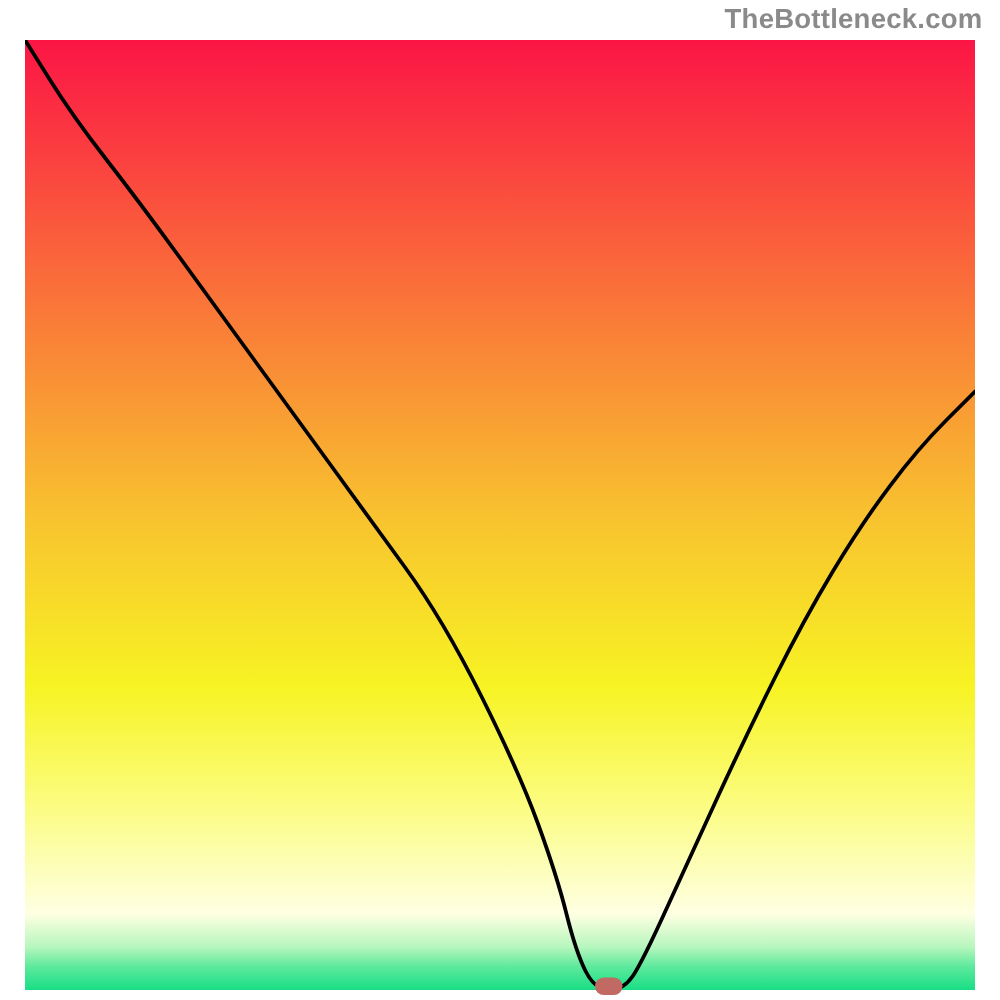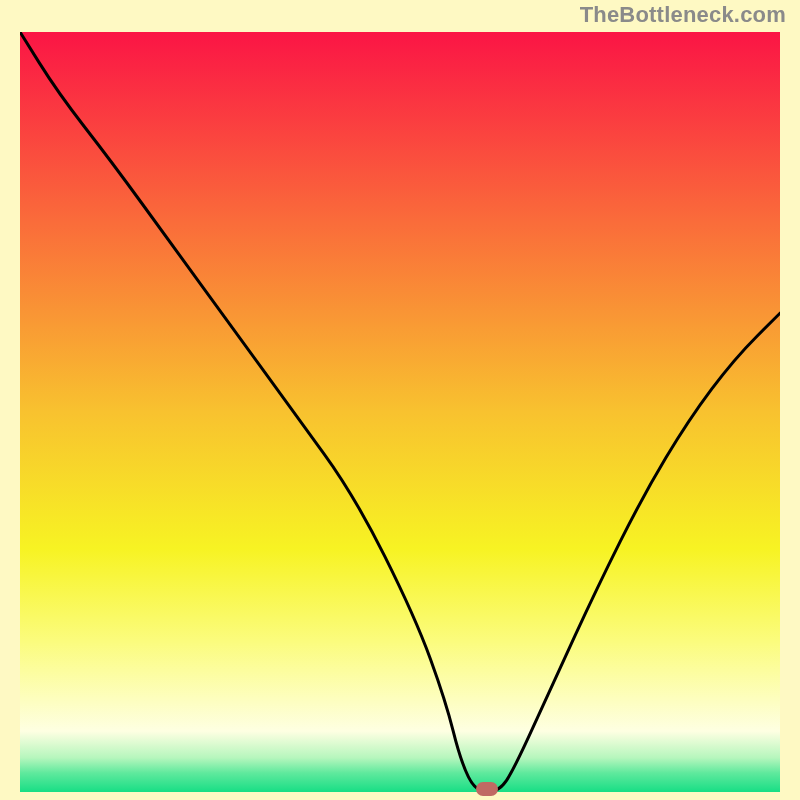--- a/index.html
+++ b/index.html
@@ -9,21 +9,21 @@
     height: 800px;
     background: #000000;
     overflow: hidden;
   }
   .frame {
     position: absolute;
     left: 0;
     top: 0;
     width: 800px;
     height: 800px;
-    background: #fef9c3;
+    background: #ffffff;
     text-decoration: underline;
   }
   .watermark {
     position: absolute;
     top: 2px;
     right: 14px;
     font-family: Arial, Helvetica, sans-serif;
     font-size: 22px;
     font-weight: 600;
     color: #8a8a8a;

